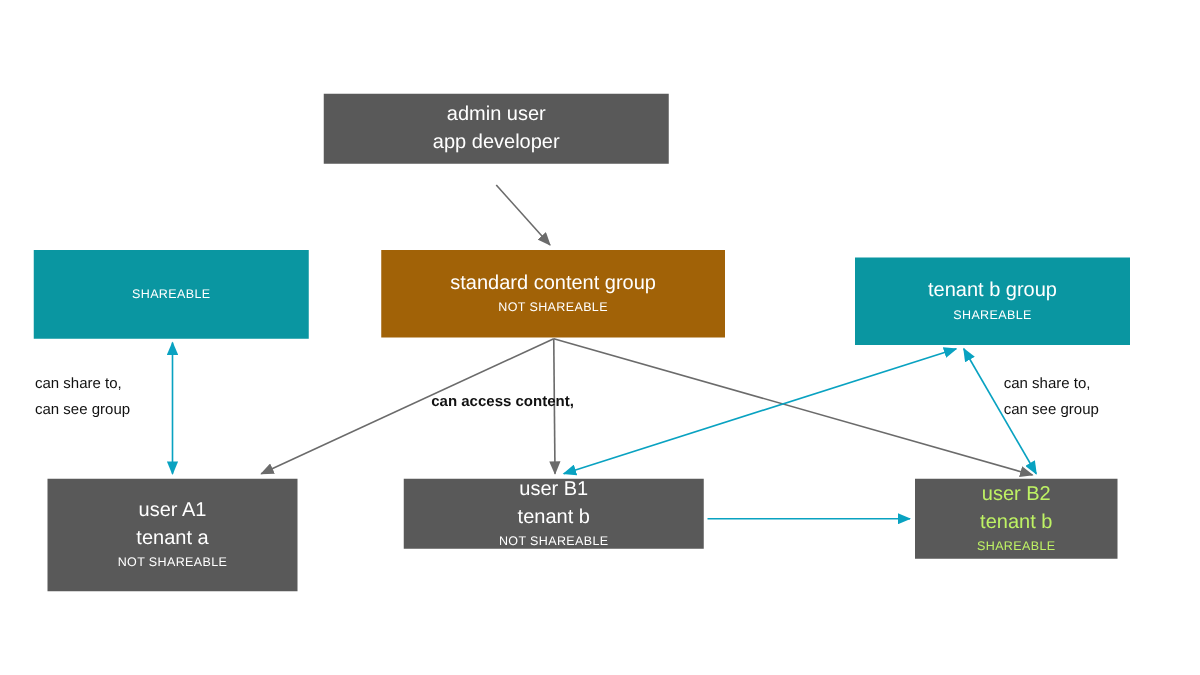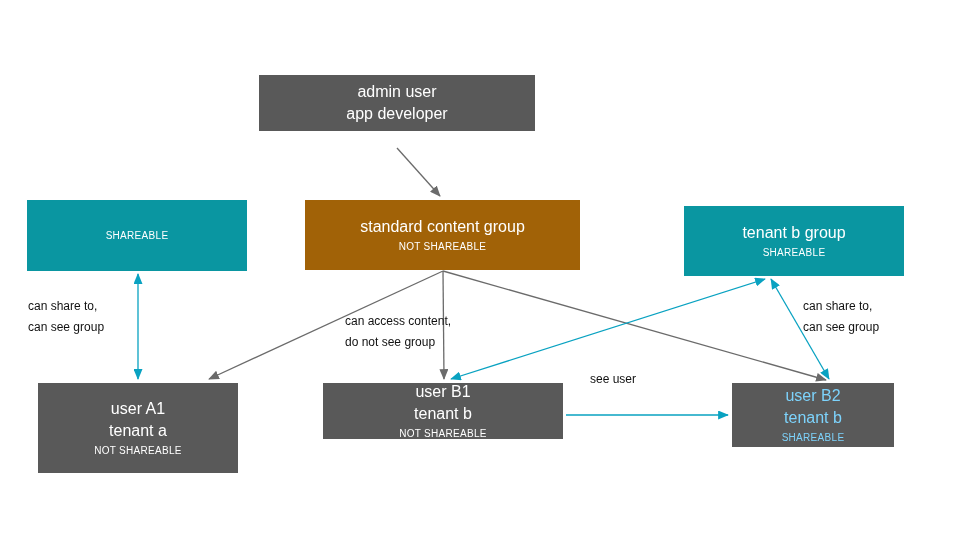--- a/index.html
+++ b/index.html
@@ -69,36 +69,34 @@
       <div class="node" style="left: 38px; top: 383px; width: 200px; height: 90px; background: rgb(89, 89, 89); color: rgb(255, 255, 255);">
         <div class="nline">user A1</div>
         <div class="nline">tenant a</div>
         <div class="nline small">NOT SHAREABLE</div>
       </div>
       <div class="node" style="left: 323px; top: 383px; width: 240px; height: 56px; background: rgb(89, 89, 89); color: rgb(255, 255, 255);">
         <div class="nline">user B1</div>
         <div class="nline">tenant b</div>
         <div class="nline small">NOT SHAREABLE</div>
       </div>
-      <div class="node" style="left: 732px; top: 383px; width: 162px; height: 64px; background: rgb(89, 89, 89); color: #7dd3fc;">
+      <div class="node" style="left: 732px; top: 383px; width: 162px; height: 64px; background: rgb(89, 89, 89); color: #bef264;">
         <div class="nline">user B2</div>
         <div class="nline">tenant b</div>
         <div class="nline small">SHAREABLE</div>
       </div>
     </div>
   <div class="layer" id="labels-layer">
       <div class="flabel" style="left: 28px; top: 296px; color: rgb(17, 17, 17);">
         <div>can share to,</div>
         <div>can see group</div>
       </div>
-      <div class="flabel" style="left: 345px; top: 311px; color: rgb(17, 17, 17);">
+      <div class="flabel" style="left: 345px; top: 311px; color: rgb(17, 17, 17); font-weight: bold;">
         <div>can access content,</div>
-        <div>do not see group</div>
       </div>
       <div class="flabel" style="left: 803px; top: 296px; color: rgb(17, 17, 17);">
         <div>can share to,</div>
         <div>can see group</div>
       </div>
       <div class="flabel" style="left: 590px; top: 369px; color: rgb(17, 17, 17);">
-        <div>see user</div>
       </div>
     </div>
 </div>
 
 </body></html>

